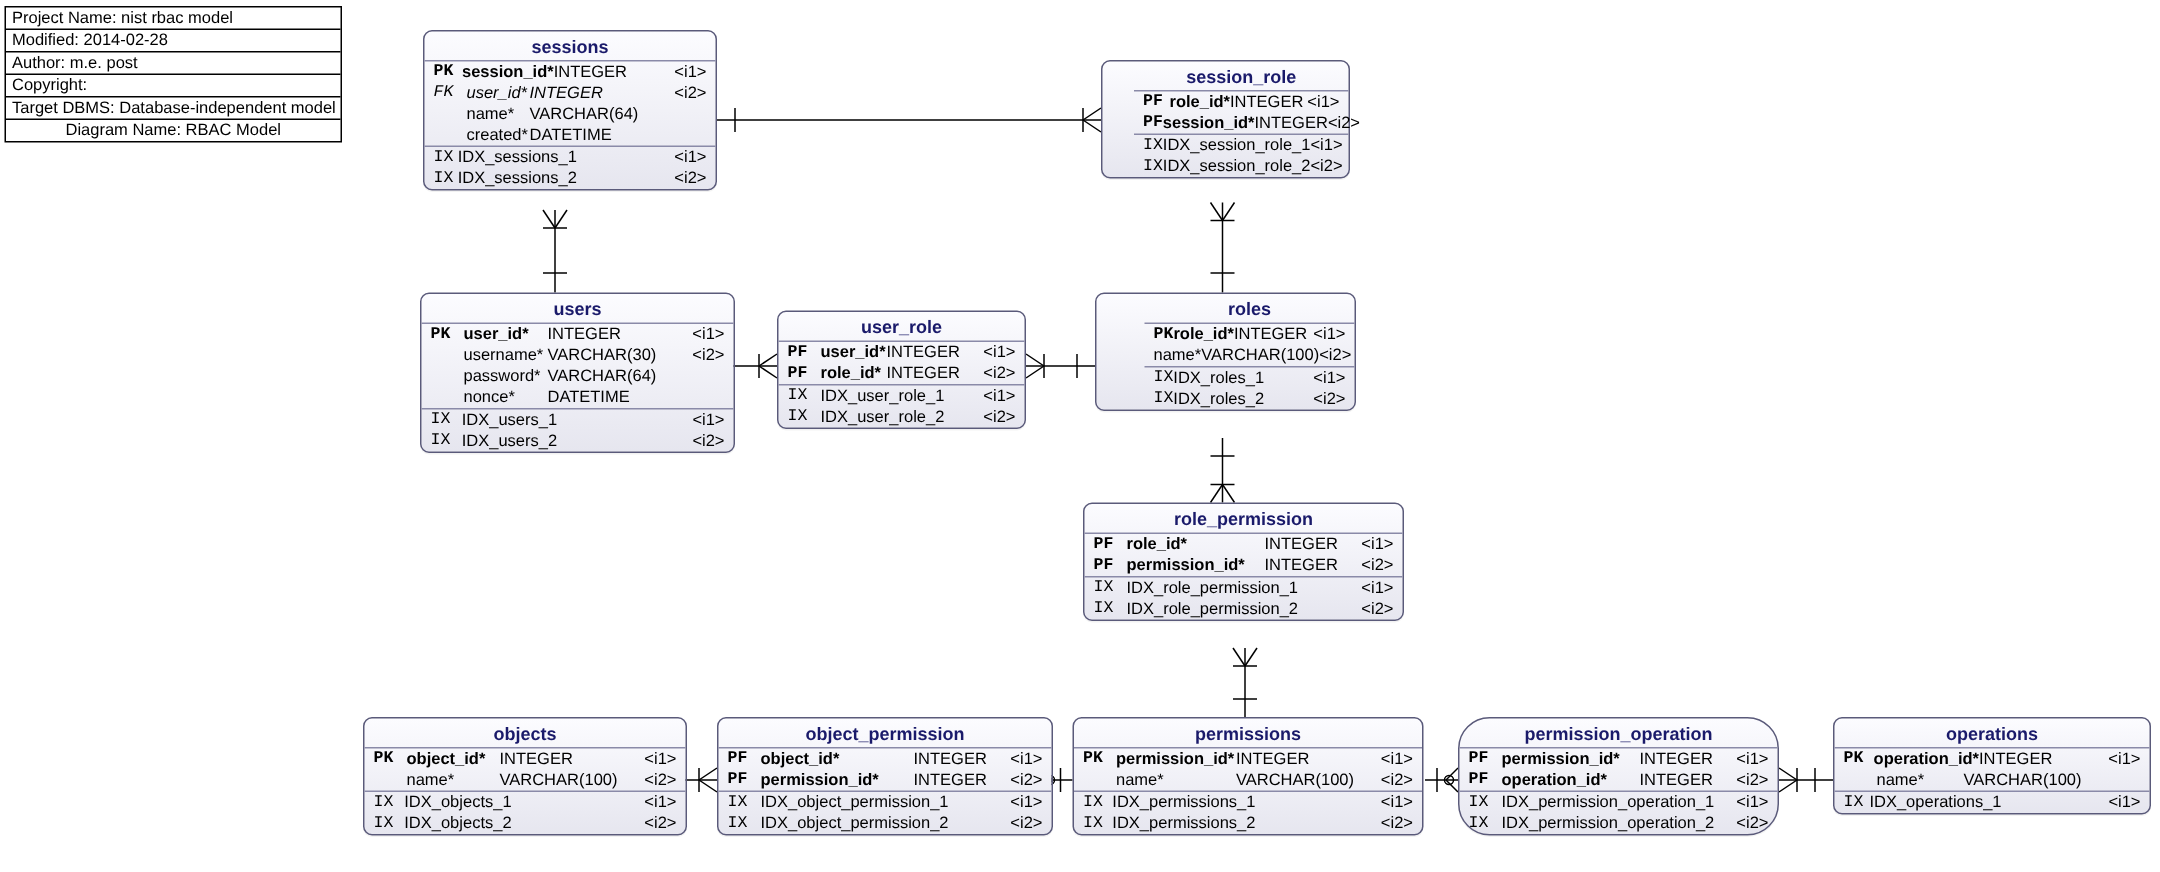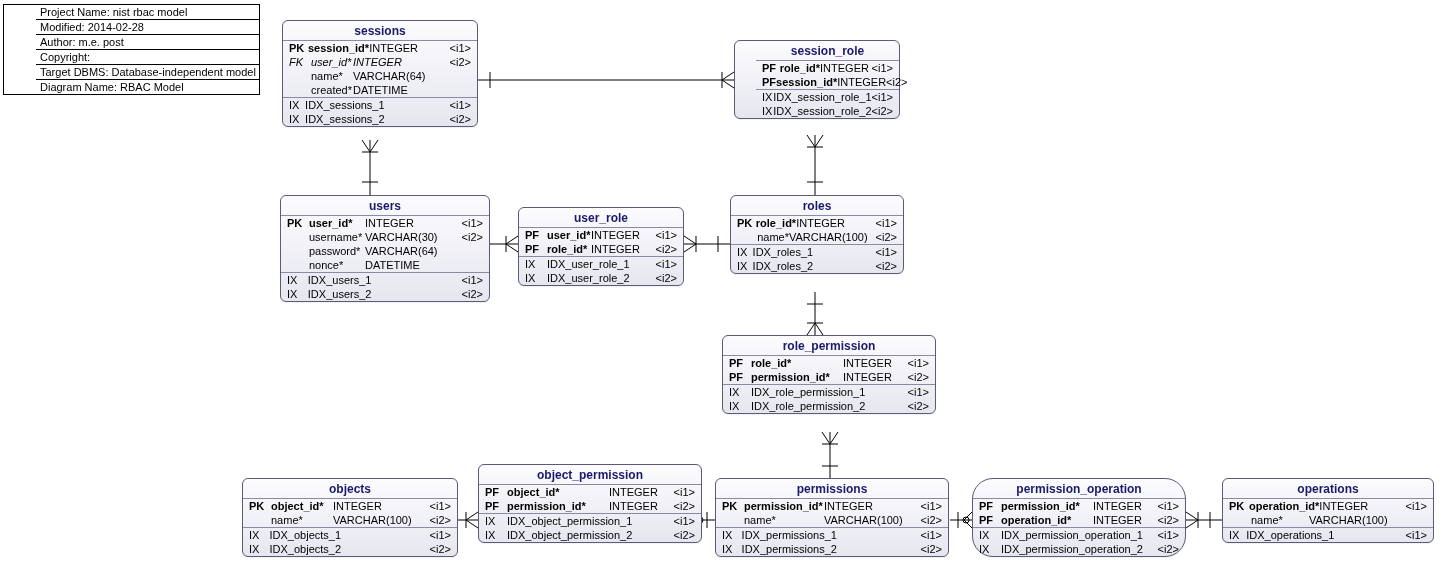--- a/index.html
+++ b/index.html
@@ -19,21 +19,21 @@
     position: absolute;
     border: 1px solid #000;
     background: #fff;
   }
   .meta-row {
     border-bottom: 1px solid #000;
     padding: 1px 4px;
     font-size: 11px;
     white-space: nowrap;
   }
-  .meta-row:last-child { border-bottom: none; }
+  .meta-row:last-child { border-bottom: none; text-align: center; }
 
   
   .entity {
     position: absolute;
     border: 1px solid #5a5a7a;
     border-radius: 6px;
     background: linear-gradient(#fcfcff, #e6e6ef);
     box-shadow: 0 1px 0 rgba(0,0,0,0.05);
     box-sizing: border-box;
   }
@@ -48,21 +48,21 @@
   .entity .section {
     border-bottom: 1px solid #8a8aa8;
   }
   .entity .section:last-child { border-bottom: none; }
   .entity .row {
     display: flex;
     padding: 0 6px;
     line-height: 14px;
     white-space: nowrap;
   }
-  .entity .c-key   { width: 22px; font-weight: bold; }
+  .entity .c-key   { width: 22px; font-weight: bold; font-family: Liberation Mono, monospace; }
   .entity .c-key .fk { font-style: italic; font-weight: normal; text-align: right; }
   .entity .c-name  { flex: 1; font-weight: bold; }
   .entity .c-name .plain { font-weight: normal; }
   .entity .c-name .ital { font-style: italic; font-weight: normal; }
   .entity .c-type  { width: 88px; }
   .entity .c-tag   { width: 30px; text-align: right; }
   .entity .idx .c-key { font-weight: normal; }
   .entity .idx .c-name { font-weight: normal; }
 
   
@@ -74,21 +74,21 @@
   }
   svg.relations line, svg.relations path {
     stroke: #000;
     stroke-width: 1;
     fill: none;
   }
 </style>
 </head>
 <body>
 
-<div class="meta" style="left:3px; top:4px; width:223px;padding-left:32px;">
+<div class="meta" style="left:3px; top:4px; width:223px;">
   <div class="meta-row">Project Name: nist rbac model</div>
   <div class="meta-row">Modified: 2014-02-28</div>
   <div class="meta-row">Author: m.e. post</div>
   <div class="meta-row">Copyright:</div>
   <div class="meta-row">Target DBMS: Database-independent model</div>
   <div class="meta-row">Diagram Name: RBAC Model</div>
 </div>
 
 <svg class="relations">
 
@@ -330,21 +330,21 @@
       </div>
     <div class="row">
         <span class="c-key">IX</span>
         <span class="c-name">IDX_user_role_2</span>
         <span class="c-type" style="width:0"></span>
         <span class="c-tag">&lt;i2&gt;</span>
       </div>
   </div>
 </div>
 
-<div class="entity" style="left:730px; top:195px; width:174px;">
+<div class="entity" style="left:730px; top:195px; width:174px;padding-left:32px;">
   <div class="title">roles</div>
   <div class="section">
     <div class="row">
         <span class="c-key">PK</span>
         <span class="c-name">role_id*</span>
         <span class="c-type">INTEGER</span>
         <span class="c-tag">&lt;i1&gt;</span>
       </div>
     <div class="row">
         <span class="c-key"></span>
@@ -426,21 +426,21 @@
       </div>
     <div class="row">
         <span class="c-key">IX</span>
         <span class="c-name">IDX_objects_2</span>
         <span class="c-type"></span>
         <span class="c-tag">&lt;i2&gt;</span>
       </div>
   </div>
 </div>
 
-<div class="entity" style="left:478px; top:464px; width:224px;">
+<div class="entity" style="left:478px; top:478px; width:224px;">
   <div class="title">object_permission</div>
   <div class="section">
     <div class="row">
         <span class="c-key">PF</span>
         <span class="c-name">object_id*</span>
         <span class="c-type" style="width:56px">INTEGER</span>
         <span class="c-tag">&lt;i1&gt;</span>
       </div>
     <div class="row">
         <span class="c-key">PF</span>

